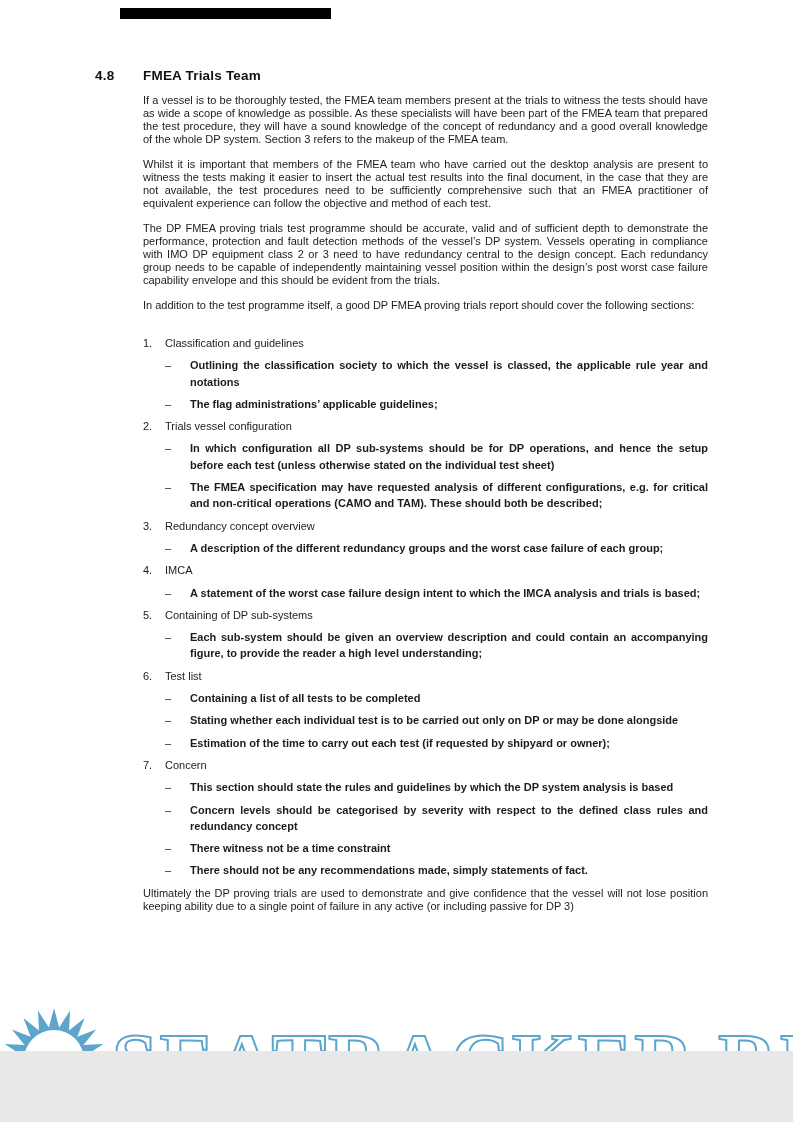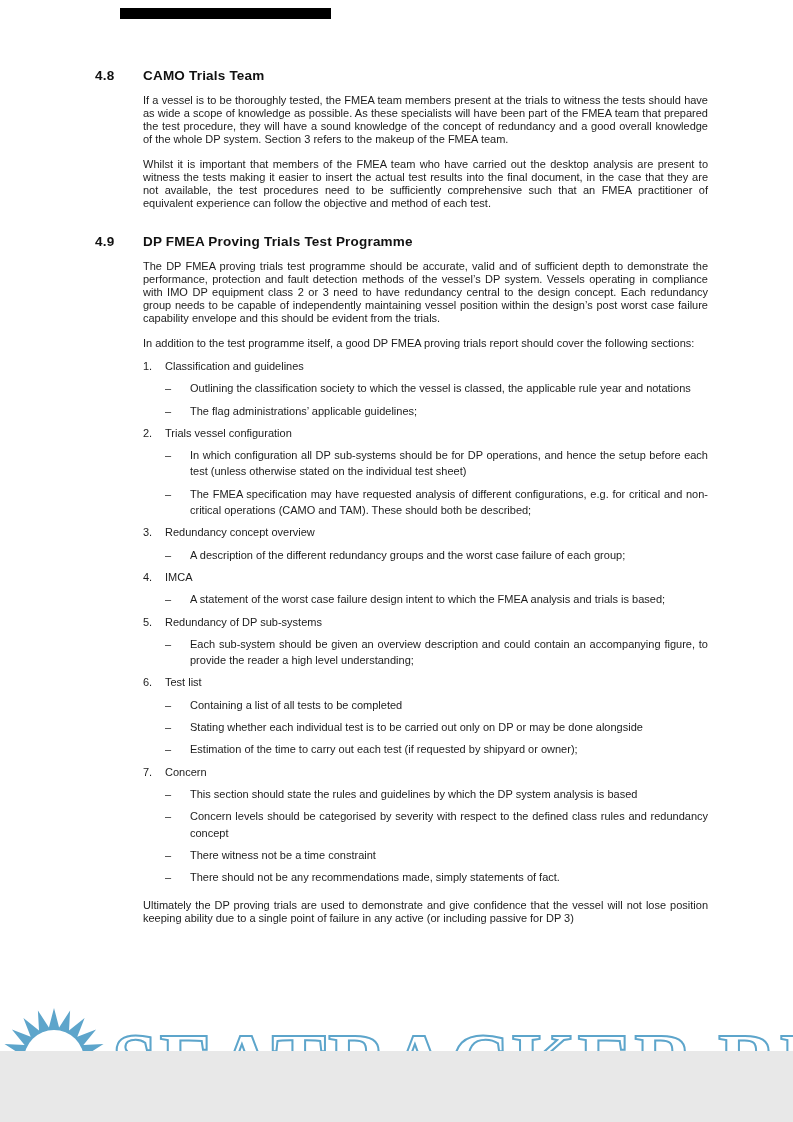--- a/index.html
+++ b/index.html
@@ -25,29 +25,29 @@
     margin:24px 0 11px 0;
     letter-spacing:0.2px;
   }
   .sec-head.first{margin-top:0;}
   .sec-num{position:absolute;left:-48px;top:0;}
   p.body{
     font-size:11px;line-height:13px;
     text-align:justify;
     margin:0 0 12px 0;
   }
-  p.body.intro{margin-bottom:8px;}
+  p.body.intro{margin-bottom:23px;}
   .list{margin:0 0 4px 0;}
   .li{display:flex;font-size:11px;line-height:16.3px;margin-top:6px;}
   .li-num{width:22px;flex:none;}
   .li-title{flex:1;}
   .sub{display:flex;font-size:11px;line-height:16.3px;margin:6px 0 0 22px;}
   .sub-dash{width:25px;flex:none;}
-  .sub-text{flex:1;text-align:justify;}
-  p.body.closing{margin-top:14px;margin-bottom:0;}
+  .sub-text{flex:1;text-align:justify;font-weight:bold;}
+  p.body.closing{margin-top:8px;margin-bottom:0;}
 
   
   .watermark{position:absolute;left:0;top:0;width:100%;height:100%;z-index:3;pointer-events:none;}
   .sun{position:absolute;left:-1px;top:1005px;width:110px;height:110px;}
   .wm-text{
     position:absolute;left:112px;top:1020px;width:681px;height:86px;
     overflow:hidden;
   }
   .wm-text span{
     position:absolute;left:0;top:0;
@@ -85,29 +85,25 @@
 <body>
 
 <div class="page">
 
   <div class="top-bar"></div>
 
   <div class="content">
 
     <div class="sec-head first">
       <span class="sec-num">4.8</span>
-      <span class="sec-title">CAMO Trials Team</span>
+      <span class="sec-title">FMEA Trials Team</span>
     </div>
     <p class="body">If a vessel is to be thoroughly tested, the FMEA team members present at the trials to witness the tests should have as wide a scope of knowledge as possible.  As these specialists will have been part of the FMEA team that prepared the test procedure, they will have a sound knowledge of the concept of redundancy and a good overall knowledge of the whole DP system.  Section 3 refers to the makeup of the FMEA team.</p>
     <p class="body">Whilst it is important that members of the FMEA team who have carried out the desktop analysis are present to witness the tests making it easier to insert the actual test results into the final document, in the case that they are not available, the test procedures need to be sufficiently comprehensive such that an FMEA practitioner of equivalent experience can follow the objective and method of each test.</p>
 
-    <div class="sec-head">
-      <span class="sec-num">4.9</span>
-      <span class="sec-title">DP FMEA Proving Trials Test Programme</span>
-    </div>
     <p class="body">The DP FMEA proving trials test programme should be accurate, valid and of sufficient depth to demonstrate the performance, protection and fault detection methods of the vessel’s DP system.  Vessels operating in compliance with IMO DP equipment class 2 or 3 need to have redundancy central to the design concept.  Each redundancy group needs to be capable of independently maintaining vessel position within the design’s post worst case failure capability envelope and this should be evident from the trials.</p>
     <p class="body intro">In addition to the test programme itself, a good DP FMEA proving trials report should cover the following sections:</p>
 
     <div class="list">
 
       <div class="li">
         <span class="li-num">1.</span>
         <span class="li-title">Classification and guidelines</span>
       </div>
       <div class="sub">
@@ -140,26 +136,26 @@
         <span class="sub-dash">–</span>
         <span class="sub-text">A description of the different redundancy groups and the worst case failure of each group;</span>
       </div>
 
       <div class="li">
         <span class="li-num">4.</span>
         <span class="li-title">IMCA</span>
       </div>
       <div class="sub">
         <span class="sub-dash">–</span>
-        <span class="sub-text">A statement of the worst case failure design intent to which the FMEA analysis and trials is based;</span>
+        <span class="sub-text">A statement of the worst case failure design intent to which the IMCA analysis and trials is based;</span>
       </div>
 
       <div class="li">
         <span class="li-num">5.</span>
-        <span class="li-title">Redundancy of DP sub-systems</span>
+        <span class="li-title">Containing of DP sub-systems</span>
       </div>
       <div class="sub">
         <span class="sub-dash">–</span>
         <span class="sub-text">Each sub-system should be given an overview description and could contain an accompanying figure, to provide the reader a high level understanding;</span>
       </div>
 
       <div class="li">
         <span class="li-num">6.</span>
         <span class="li-title">Test list</span>
       </div>

